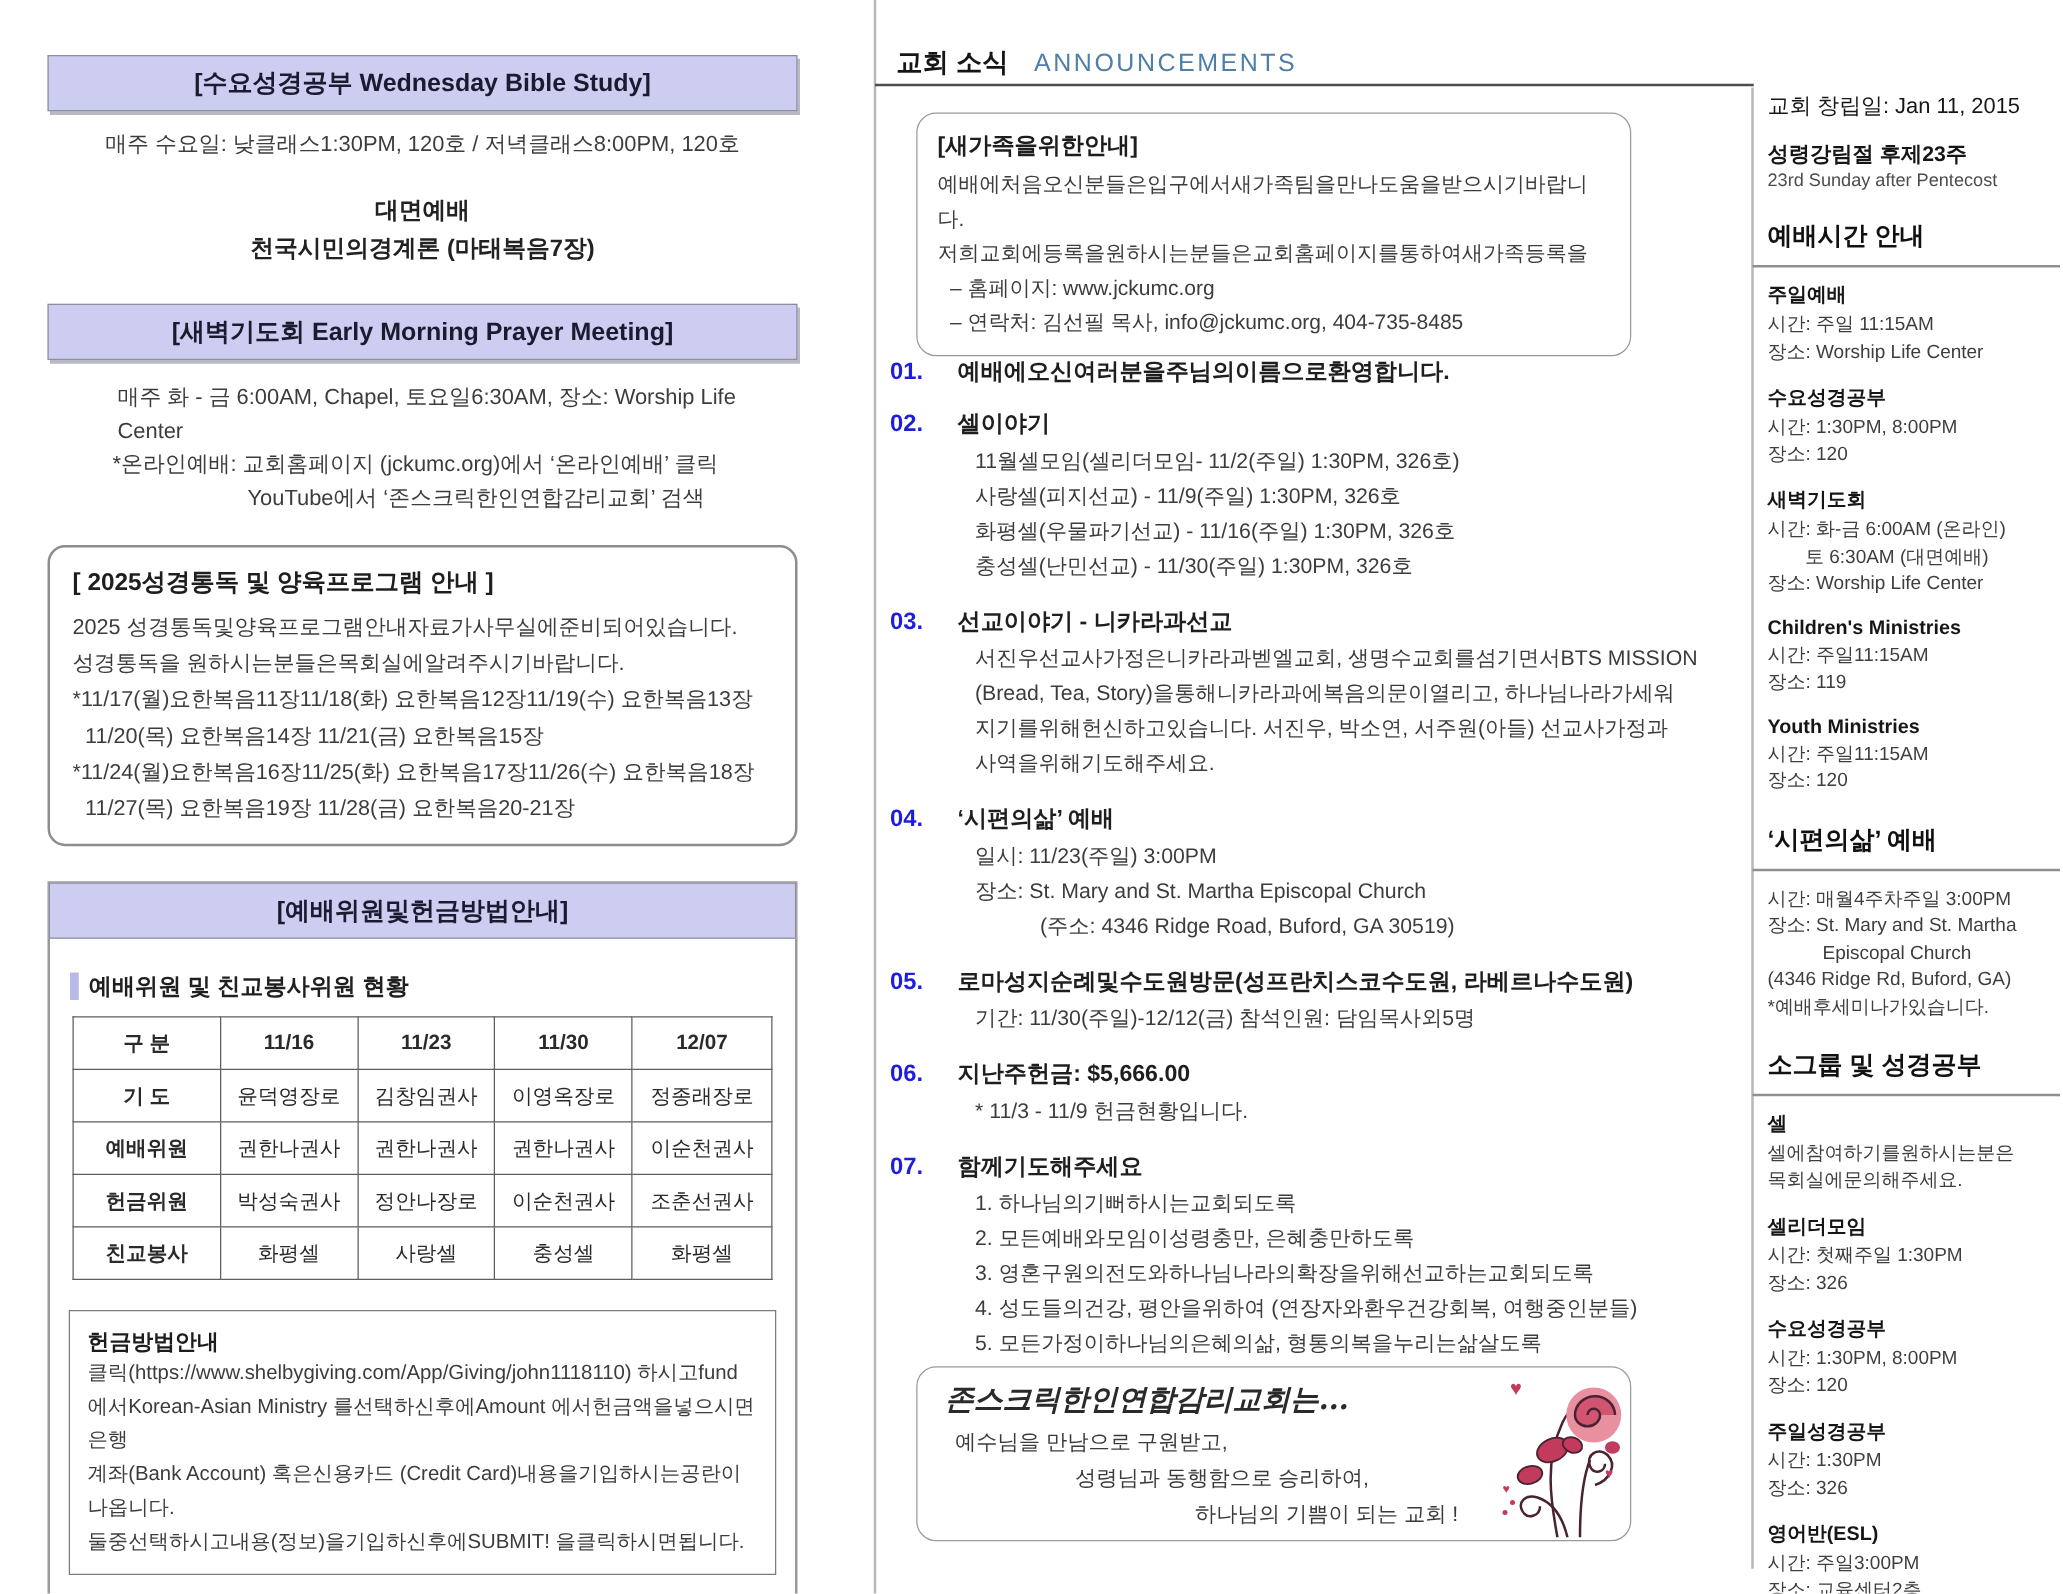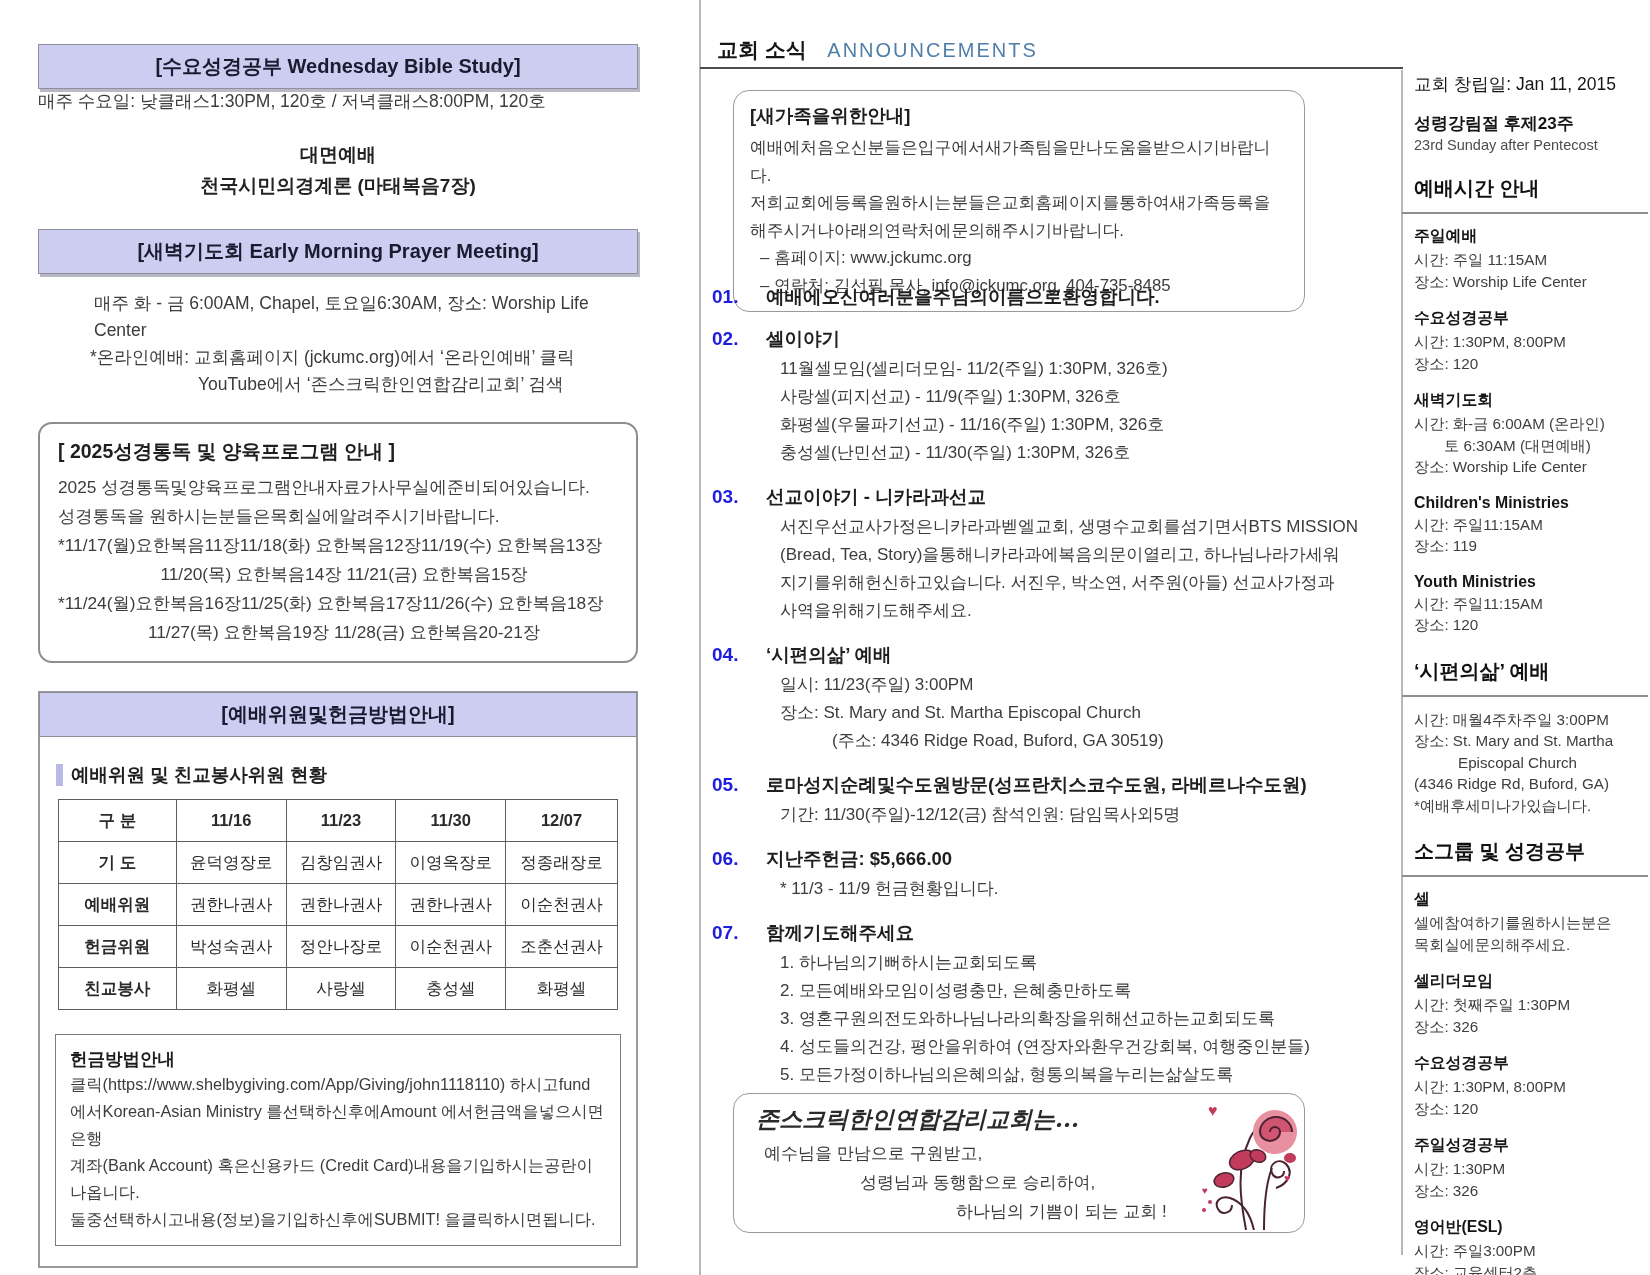--- a/index.html
+++ b/index.html
@@ -31,36 +31,36 @@
   
   .col-left{position:absolute;left:38px;top:44px;width:600px;}
   .banner{
     background:var(--banner-bg);
     border:1px solid var(--banner-border);
     box-shadow:2px 3px 0 #b9b9c6;
     text-align:center;
     font-weight:700;font-size:20px;color:#1b1b30;
     padding:8px 4px;
   }
-  .center-line{text-align:left;font-size:17.5px;color:var(--ink-soft);}
+  .center-line{text-align:center;font-size:17.5px;color:var(--ink-soft);margin-top:14px;}
   .topic{ text-align:center;font-weight:700;font-size:19px;color:#222;margin-top:26px;line-height:31px;}
   .b2{margin-top:28px;}
   .dawn{font-size:17.5px;color:var(--ink-soft);line-height:27px;margin-top:16px;}
   .dawn .d1{margin-left:56px;}
   .dawn .d2{margin-left:52px;}
   .dawn .d3{margin-left:160px;}
   .round-box{
     border:2px solid var(--box-border);
     border-radius:14px;
     margin-top:24px;
     padding:14px 16px 14px 18px;
   }
   .round-box .rb-title{font-weight:700;font-size:19.5px;color:#1e1e1e;margin-bottom:8px;}
   .round-box .rb-line{font-size:17.3px;color:var(--ink-soft);line-height:29px;}
-  .round-box .ind{padding-left:10px;text-align:center;}
+  .round-box .ind{padding-left:10px;}
 
   .bigbox{
     border:2px solid #9a9a9a;
     margin-top:28px;
     padding-bottom:20px;
   }
   .bigbox .banner{box-shadow:none;border:1px solid var(--banner-border);margin:-1px;}
   .tbl-caption{display:flex;align-items:center;gap:8px;margin:26px 0 12px 16px;font-weight:700;font-size:18.5px;color:#1f1f1f;}
   .cap-mark{width:7px;height:22px;background:#b9b9e8;display:inline-block;}
   table.roster{border-collapse:collapse;margin:0 auto;width:560px;}
@@ -225,21 +225,20 @@
 
   <div class="mid-header">
     <span class="ko">교회 소식</span>
     <span class="en">ANNOUNCEMENTS</span>
   </div>
 
   <div class="newcomer">
     <div class="nc-title">[새가족을위한안내]</div>
     <div class="nc-line">예배에처음오신분들은입구에서새가족팀을만나도움을받으시기바랍니다.</div>
     <div class="nc-line">저희교회에등록을원하시는분들은교회홈페이지를통하여새가족등록을</div>
-    <div class="nc-line">해주시거나아래의연락처에문의해주시기바랍니다.</div>
     <div class="nc-line nc-ind">– 홈페이지: www.jckumc.org</div>
     <div class="nc-line nc-ind">– 연락처: 김선필 목사,  info@jckumc.org, 404-735-8485</div>
   </div>
 
   <div class="items">
 
     <div class="item">
       <div class="item-head">
         <span class="num">01.</span>
         <span class="ititle">예배에오신여러분을주님의이름으로환영합니다.</span>

